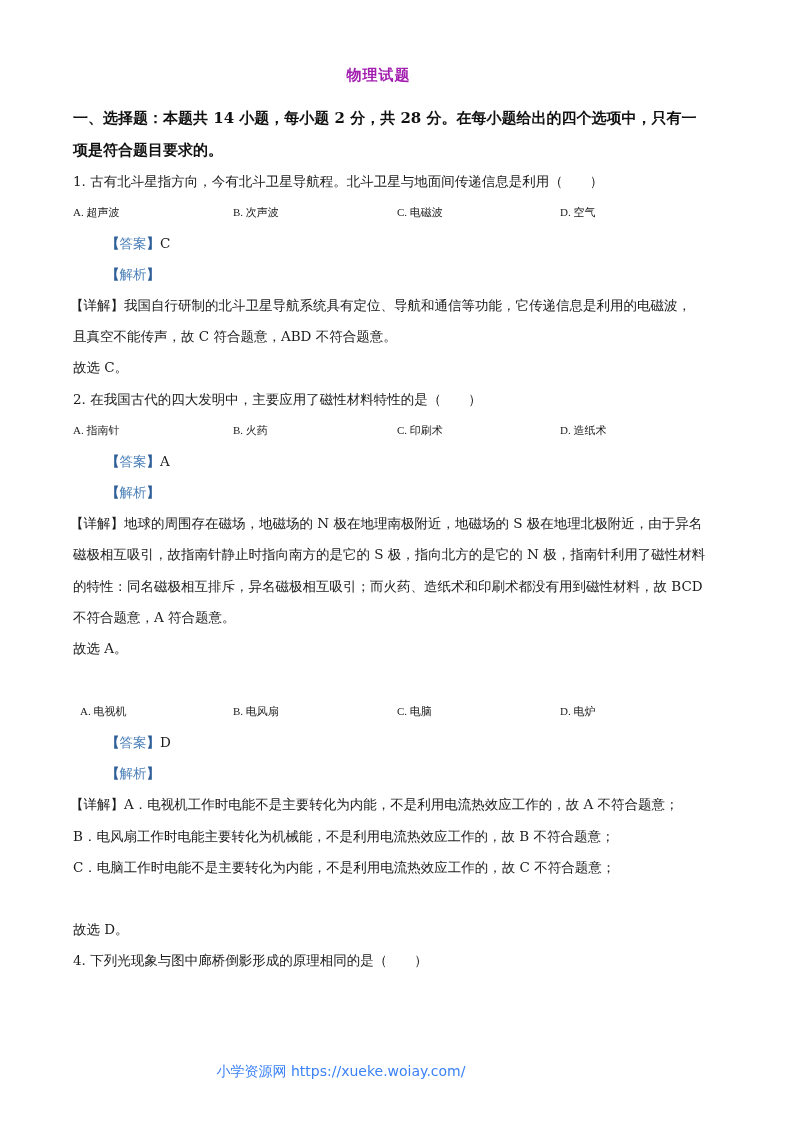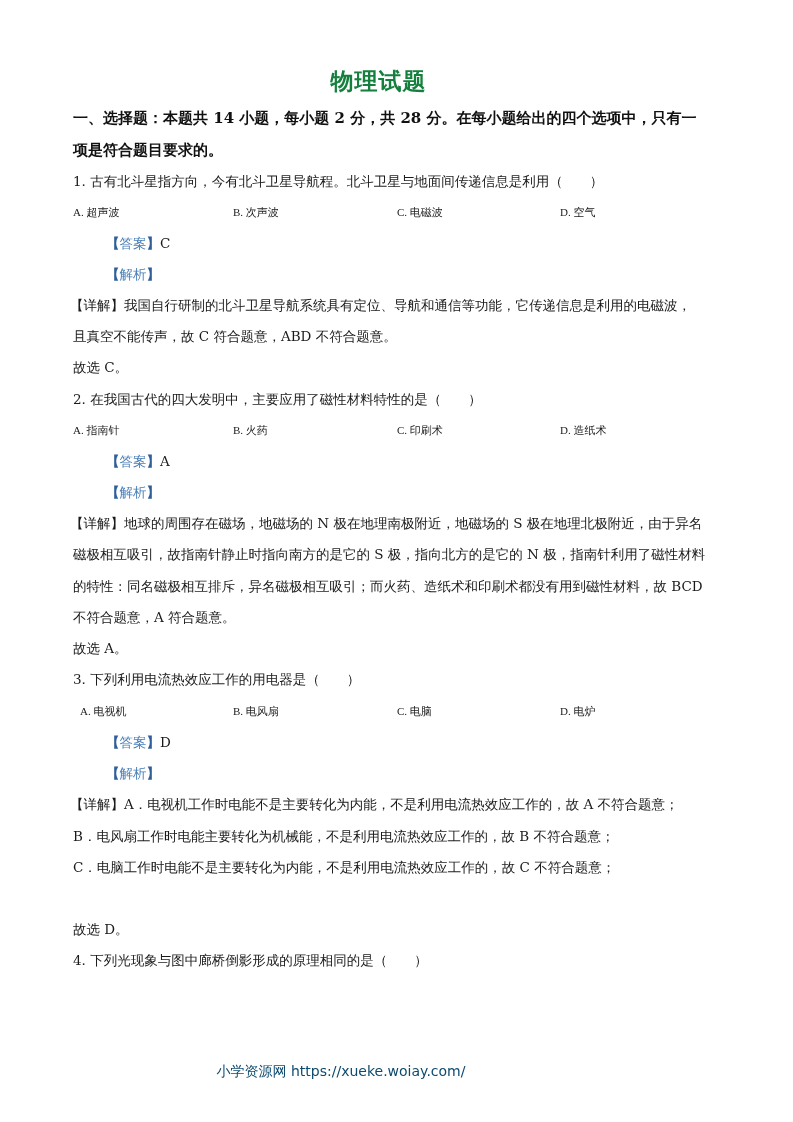--- a/index.html
+++ b/index.html
@@ -4,38 +4,38 @@
   <style>
     html, body { margin: 0; padding: 0; background: #ffffff; }
     body {
       width: 793px; height: 1122px; position: relative; overflow: hidden;
       font-family: "DejaVu Serif", "Liberation Serif", serif;
       color: #1a1a1a;
     }
     .page { position: absolute; left: 0; top: 0; width: 793px; height: 1122px; }
     .title {
       position: absolute; top: 66px; left: 0; width: 757px; text-align: center;
-      font-size: 23px; font-weight: bold; letter-spacing: 1px; color: #15803d;
+      font-size: 15px; font-weight: bold; letter-spacing: 1px; color: #a21caf;
     }
     .line {
       position: absolute; left: 73px; font-size: 13.5px; line-height: 20px;
       white-space: nowrap; color: #1a1a1a;
     }
     .section {
       position: absolute; left: 73px; font-size: 15px; font-weight: bold;
       line-height: 20px; white-space: nowrap; color: #111;
     }
     .opt { position: absolute; font-size: 11px; line-height: 20px; white-space: nowrap; font-family: Liberation Serif, serif; }
     .tag { color: #4a7fb8; margin-left: 36px; }
     .tag .br { color: #2f5f99; font-weight: bold; }
     .detail-tag { color: #1a1a1a; }
     .footer {
       position: absolute; top: 1063px; left: 0; width: 682px; text-align: center;
       font-family: "DejaVu Sans", "Liberation Sans", sans-serif;
-      font-size: 14px; color: #0c4a6e;
+      font-size: 14px; color: #3b82f6;
     }
   </style>
 </head>
 <body>
 
 <div class="page">
 
   <div class="title">物理试题</div>
 
   <div class="section" style="top:108px;">一、选择题：本题共 14 小题，每小题 2 分，共 28 分。在每小题给出的四个选项中，只有一</div>
@@ -70,21 +70,20 @@
     <span class="tag"><span class="br">【</span><span>解析</span><span class="br">】</span></span>
   </div>
   <div class="line" style="top:513px; left:70px;">
     <span class="detail-tag">【详解】</span><span>地球的周围存在磁场，地磁场的 N 极在地理南极附近，地磁场的 S 极在地理北极附近，由于异名</span>
   </div>
   <div class="line" style="top:544px;">磁极相互吸引，故指南针静止时指向南方的是它的 S 极，指向北方的是它的 N 极，指南针利用了磁性材料</div>
   <div class="line" style="top:576px;">的特性：同名磁极相互排斥，异名磁极相互吸引；而火药、造纸术和印刷术都没有用到磁性材料，故 BCD</div>
   <div class="line" style="top:607px;">不符合题意，A 符合题意。</div>
   <div class="line" style="top:638px;">故选 A。</div>
 
-  <div class="line" style="top:669px;">3. 下列利用电流热效应工作的用电器是（　　）</div>
   <div class="opt" style="top:701px; left:80px;">A.  电视机</div>
   <div class="opt" style="top:701px; left:233px;">B.  电风扇</div>
   <div class="opt" style="top:701px; left:397px;">C.  电脑</div>
   <div class="opt" style="top:701px; left:560px;">D.  电炉</div>
   <div class="line" style="top:732px; left:70px;">
     <span class="tag"><span class="br">【</span><span>答案</span><span class="br">】</span></span><span>D</span>
   </div>
   <div class="line" style="top:763px; left:70px;">
     <span class="tag"><span class="br">【</span><span>解析</span><span class="br">】</span></span>
   </div>

